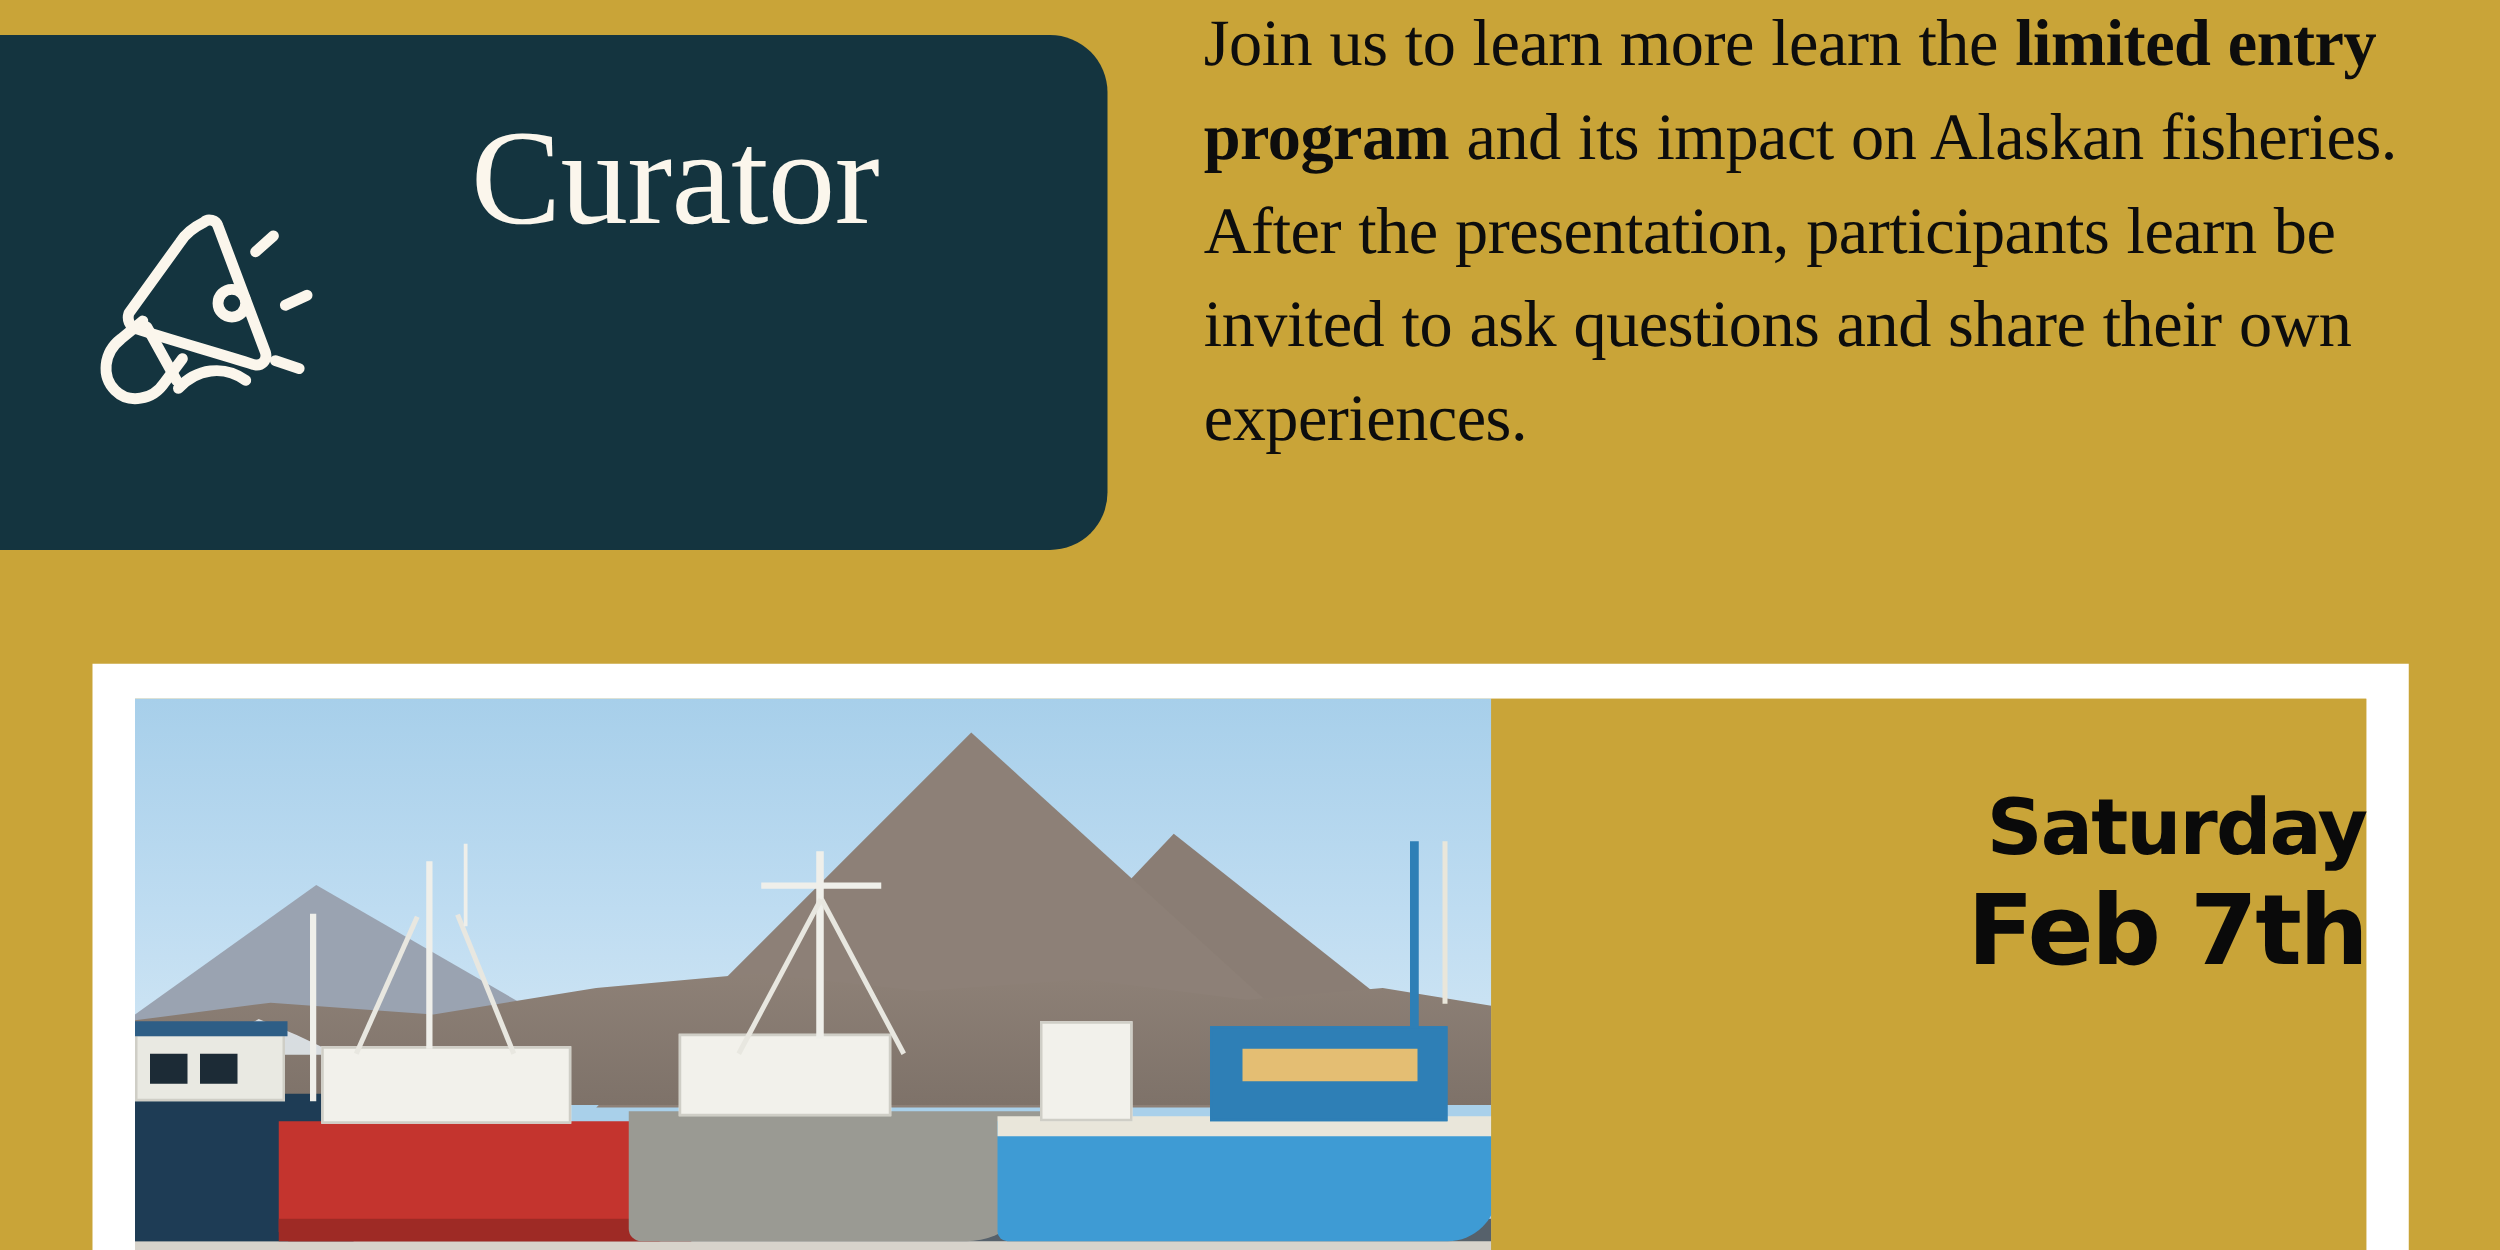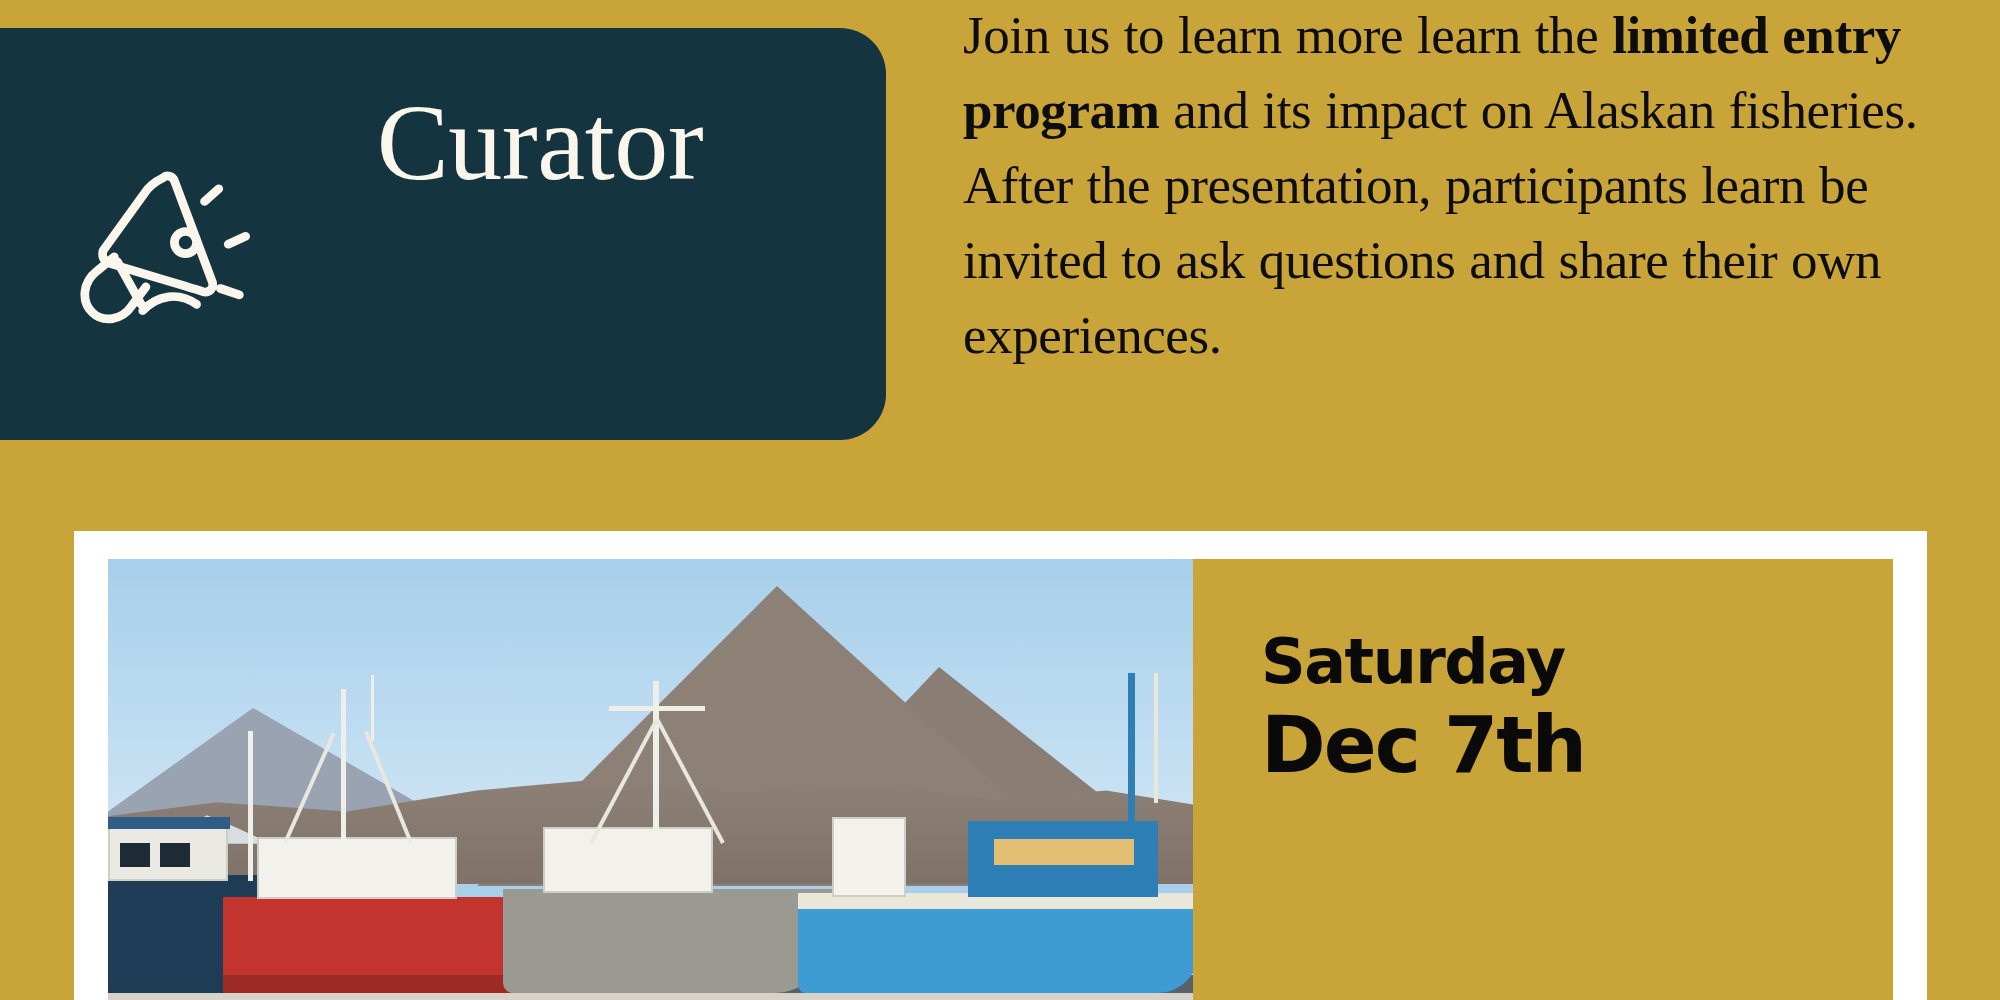--- a/index.html
+++ b/index.html
@@ -157,20 +157,21 @@
     flex: 1;
     position: relative;
     background: #C9A438;
     padding: 66px 0 0 68px;
   }
   .date-line {
     color: #0A0A0A;
     font-family: "DejaVu Sans", "Liberation Sans", sans-serif;
     font-weight: 700;
     letter-spacing: -1.5px;
+    text-align: right;
   }
   .date-day   { font-size: 62px; line-height: 74px; }
   .date-date  { font-size: 78px; line-height: 92px; letter-spacing: -2px; }
   .date-time  { font-size: 58px; line-height: 72px; margin-top: 14px; }
 </style>
 </head>
 <body>
 
 <div class="header-panel">
   <div class="megaphone-wrap">
@@ -249,17 +250,17 @@
         <div class="cabin" style="left:170px;bottom:96px;width:190px;height:76px;background:#2E7FB6;border-color:#2E7FB6;"></div>
         <div style="position:absolute;left:196px;bottom:128px;width:140px;height:26px;background:#E4BE73;"></div>
         <div class="cabin" style="left:34px;bottom:96px;width:74px;height:80px;"></div>
         <div class="mast" style="left:330px;bottom:170px;height:150px;width:7px;background:#2E7FB6;"></div>
         <div class="mast" style="left:356px;bottom:190px;height:130px;width:4px;background:#E9E6DA;"></div>
       </div>
     </div>
 
     <div class="date-panel">
       <div class="date-line date-day">Saturday</div>
-      <div class="date-line date-date">Dec 7th</div>
+      <div class="date-line date-date">Feb 7th</div>
     </div>
 
   </div>
 </div>
 
 </body></html>

